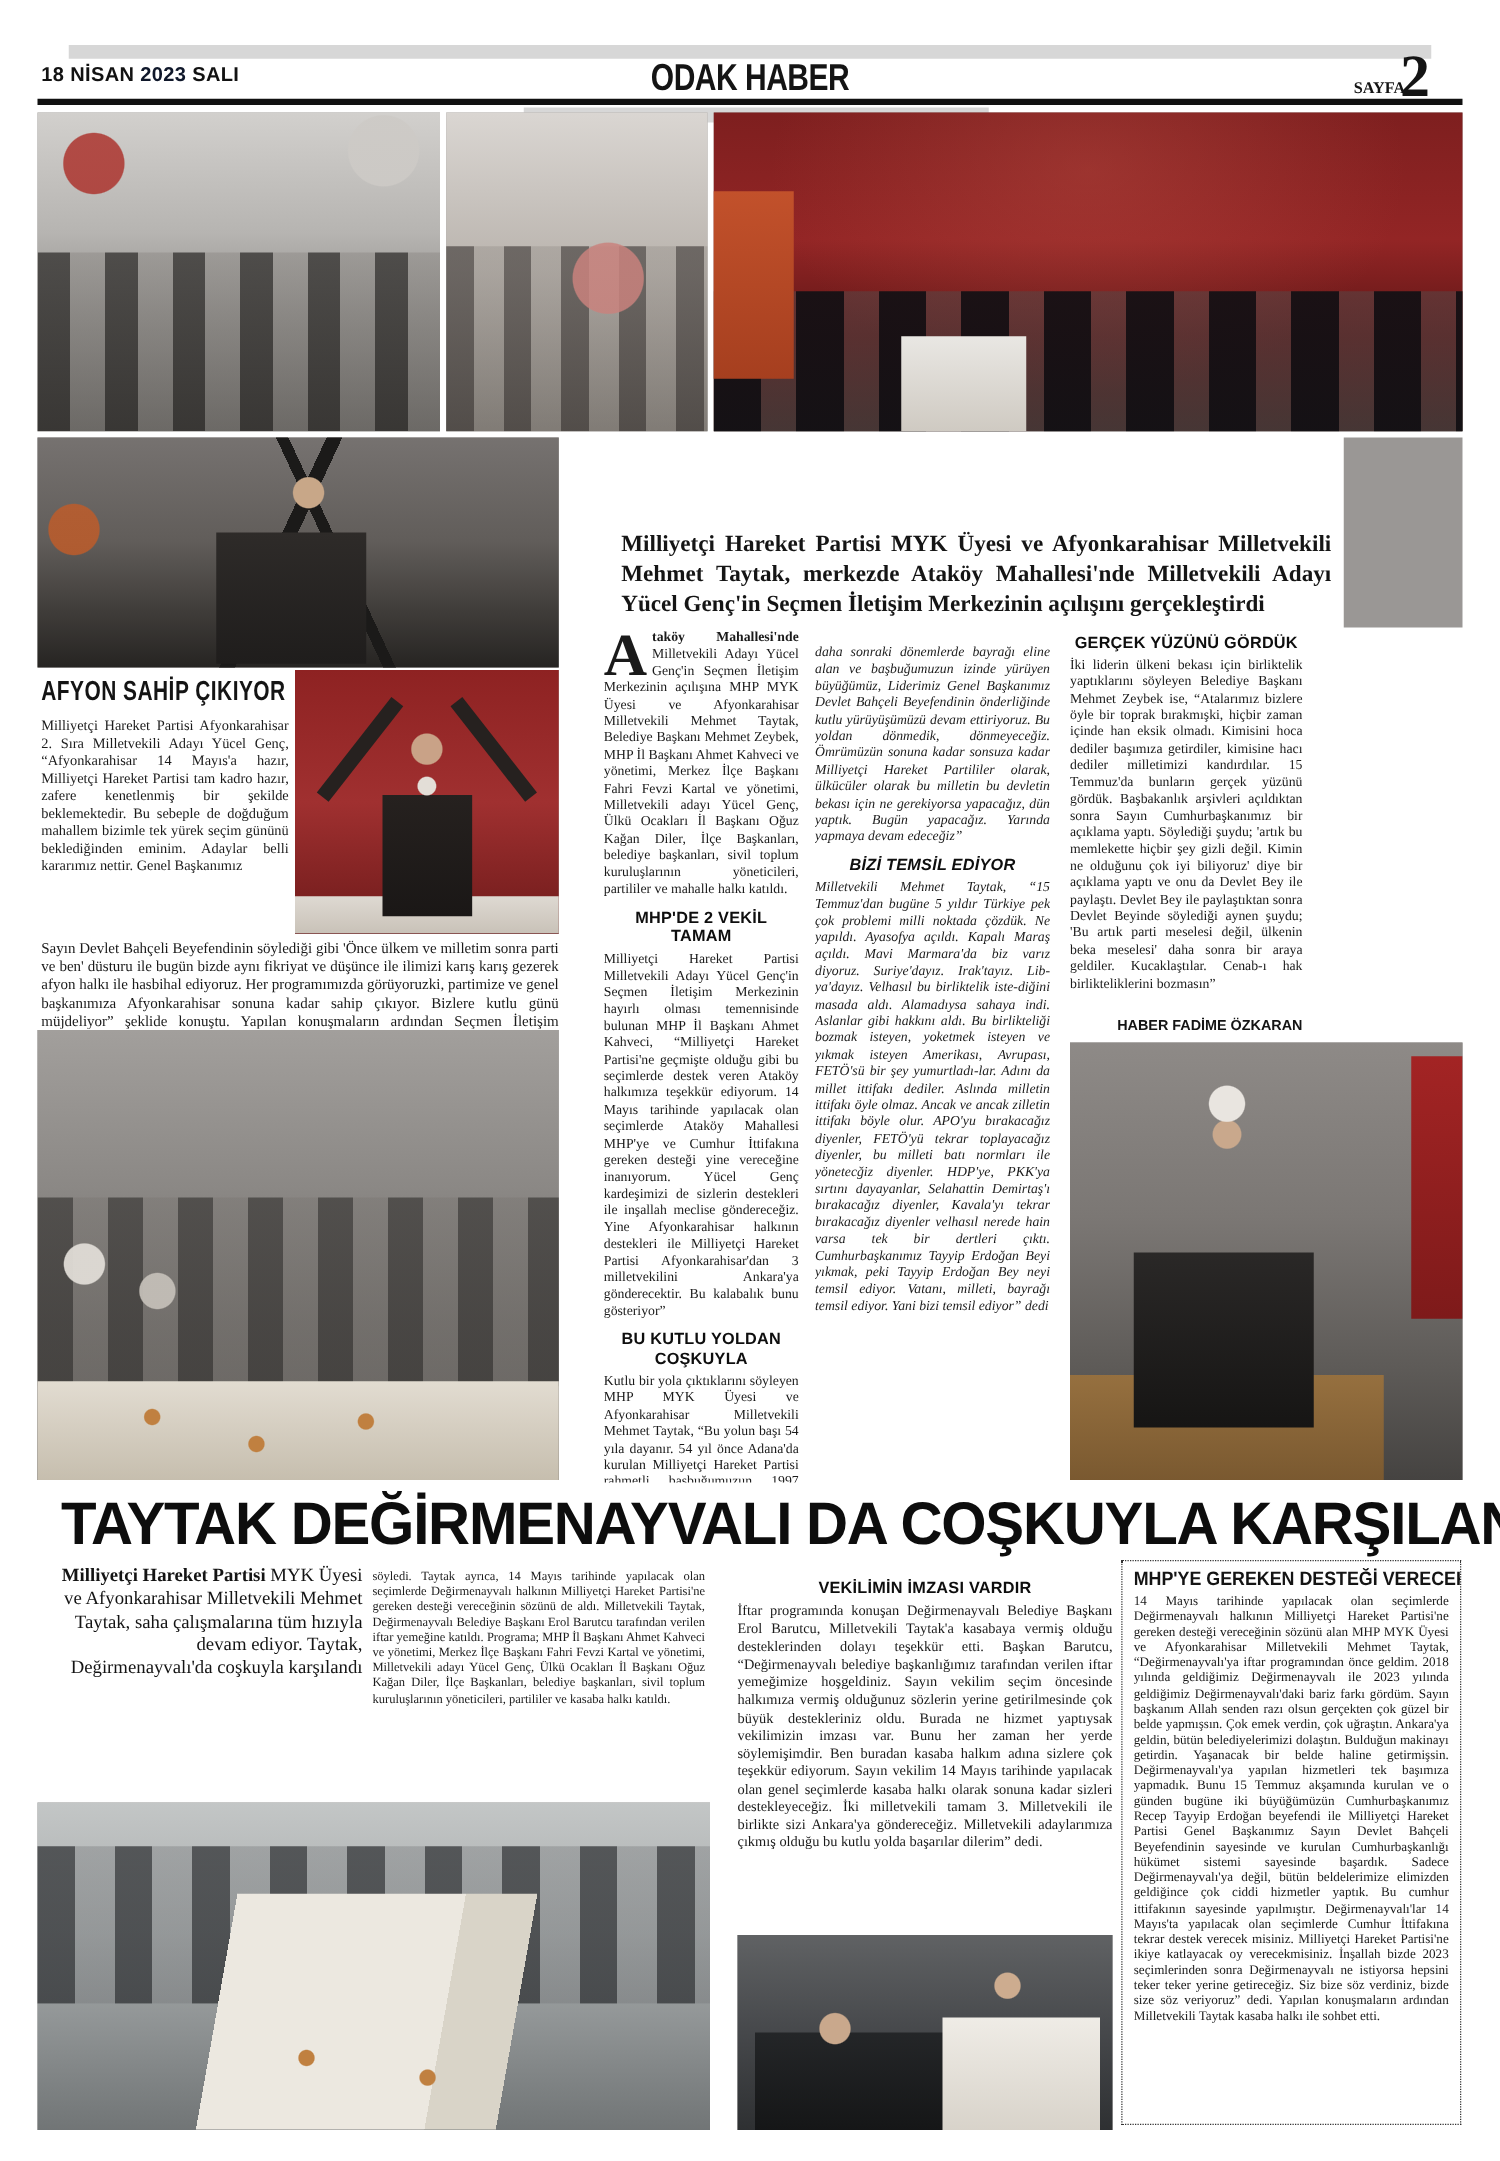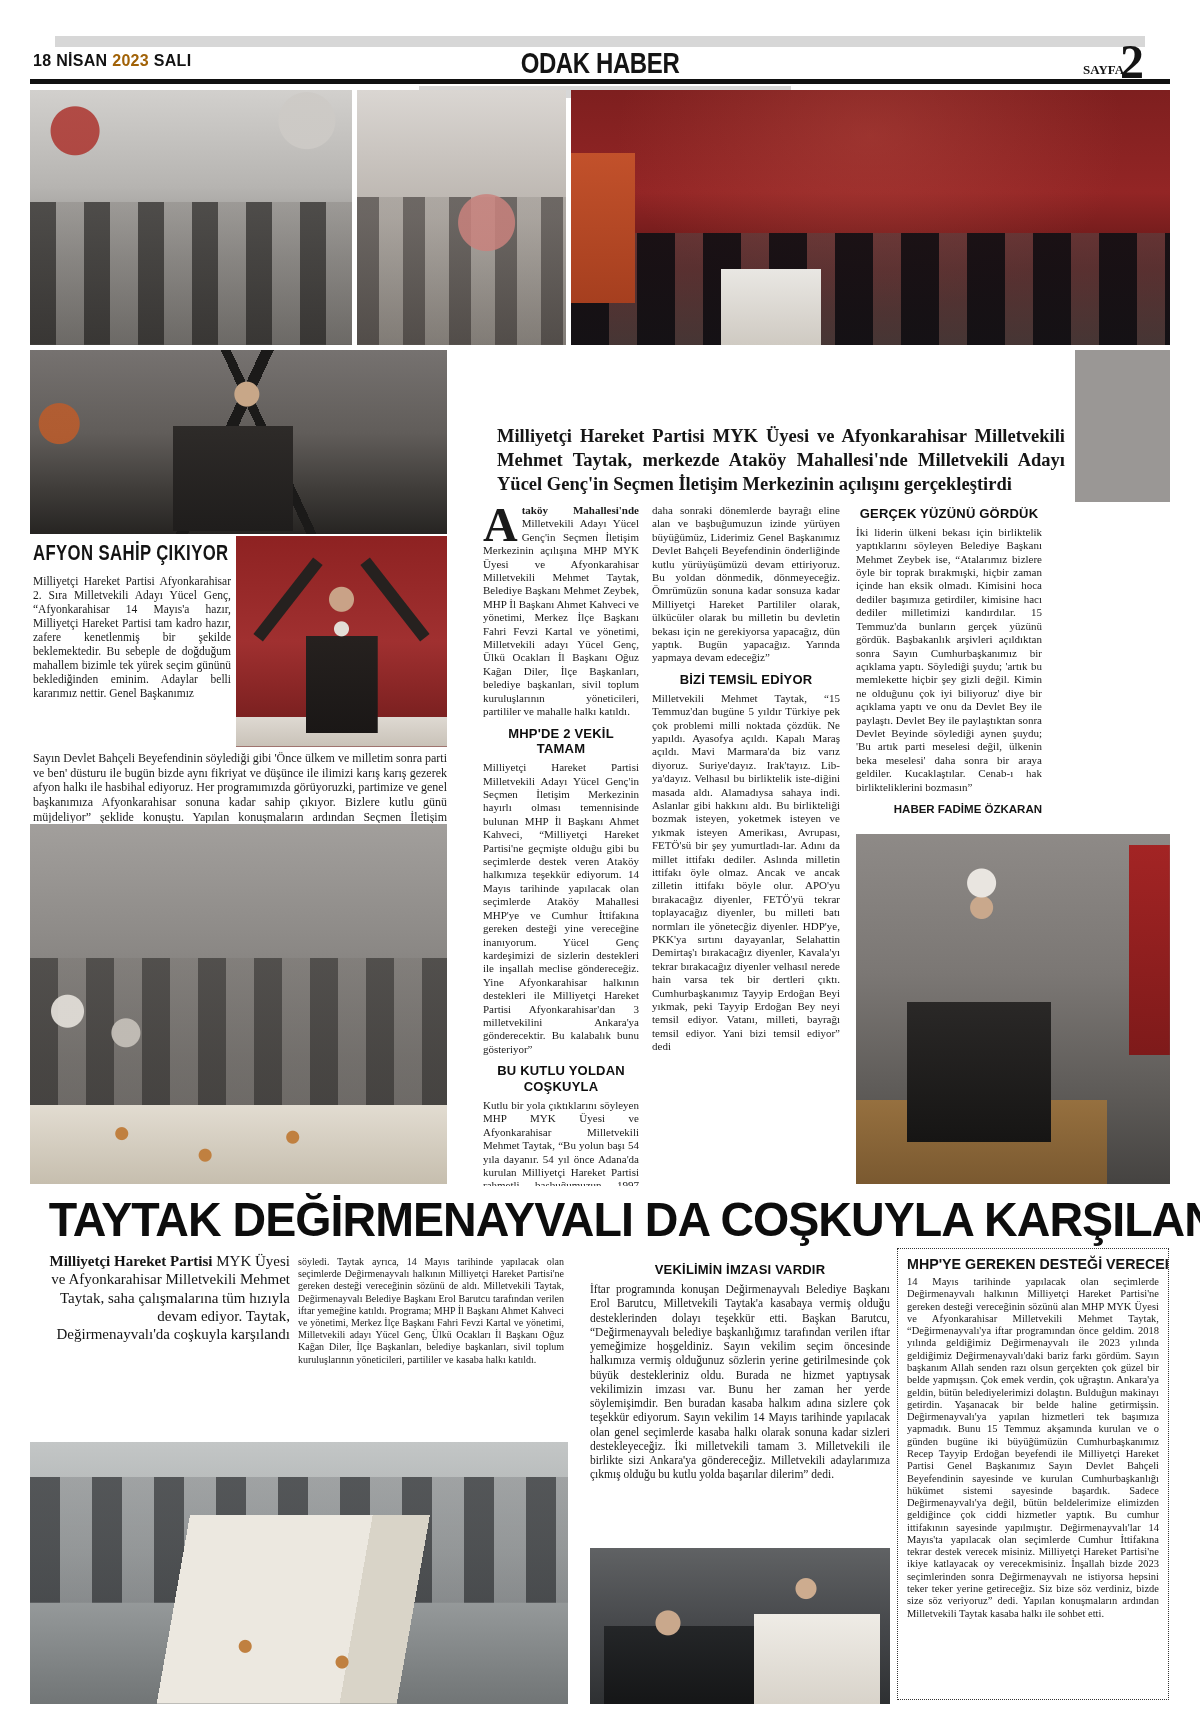--- a/index.html
+++ b/index.html
@@ -4,21 +4,21 @@
 <style>
   html,body{margin:0;padding:0;background:#ffffff;}
   .sheet{position:relative;width:1200px;height:1729px;background:#ffffff;overflow:hidden;
          font-family:"Liberation Serif",serif;color:#141414;}
   .abs{position:absolute;}
 
   
   .topbar{left:55px;top:36px;width:1090px;height:11px;background:#d7d7d7;}
   .date{left:33px;top:52px;font-family:"Liberation Sans",sans-serif;font-weight:700;
         font-size:16px;letter-spacing:.3px;color:#121212;white-space:nowrap;}
-  .date .yr{color:#a16207;}
+  .date .yr{color:#0f172a;}
   .masthead{left:50%;top:46px;transform:translateX(-50%);}
   .masthead span{display:inline-block;font-family:"Liberation Sans",sans-serif;font-weight:800;
         font-size:30px;letter-spacing:-.5px;transform:scaleX(.8);transform-origin:center;white-space:nowrap;}
   .pagelabel{left:1083px;top:62px;font-weight:700;font-size:13px;font-family:"Liberation Serif",serif;}
   .pagenum{left:1120px;top:34px;font-weight:700;font-size:48px;font-family:"Liberation Serif",serif;}
   .headrule{left:30px;top:79px;width:1140px;height:5px;background:#111;}
   .headrule-gray{left:419px;top:86px;width:372px;height:12px;background:#d7d7d7;}
 
   
   .photo{position:absolute;background-repeat:no-repeat;background-color:#9a9795;}
@@ -127,26 +127,26 @@
   .left-body2{left:33px;top:751px;width:414px;height:72px;overflow:hidden;font-size:12px;line-height:1.22;}
 
   .main-headline{left:489px;top:356px;width:600px;white-space:nowrap;}
   .main-headline span{display:inline-block;font-family:"Liberation Sans",sans-serif;font-weight:800;
         font-size:46px;letter-spacing:-1.5px;transform:scaleX(.97);transform-origin:left;color:#0d0d0d;}
   .main-subtitle{left:497px;top:424px;width:568px;font-weight:700;font-size:18.5px;line-height:1.3;
         text-align:justify;margin:0;color:#151515;}
   .mcol{position:absolute;font-size:11px;line-height:1.22;overflow:hidden;}
   .mcol p{margin:0 0 1px;}
   .mcol1{left:483px;top:504px;width:156px;height:682px;}
-  .mcol2{left:652px;top:504px;width:188px;height:682px;}
+  .mcol2{left:652px;top:516px;width:188px;height:682px;font-style:italic;}
   .mcol3{left:856px;top:506px;width:186px;height:326px;}
   .dropcap{float:left;font-family:"Liberation Serif",serif;font-weight:700;font-size:48px;
         line-height:38px;padding:2px 4px 0 0;}
   .byline{font-family:"Liberation Sans",sans-serif;font-weight:700;font-size:11.5px;
-        text-align:right;margin-top:8px;}
+        text-align:right;margin-top:20px;}
 
   .bottom-headline{left:30px;top:1192px;width:1140px;text-align:center;white-space:nowrap;}
   .bottom-headline span{display:inline-block;font-family:"Liberation Sans",sans-serif;font-weight:800;
         font-size:48px;letter-spacing:-1px;transform:scaleX(.97);transform-origin:center;color:#0d0d0d;}
   .bintro{left:40px;top:1252px;width:250px;font-size:15px;line-height:1.22;text-align:right;margin:0;}
   .bcol1-body{left:40px;top:1360px;width:250px;height:78px;overflow:hidden;font-size:11.5px;line-height:1.22;}
   .bcol2{left:298px;top:1256px;width:266px;height:180px;overflow:hidden;font-size:10px;line-height:1.22;}
   .bcol3{left:590px;top:1250px;width:300px;height:294px;overflow:hidden;font-size:11.5px;line-height:1.24;}
   .bbox{left:897px;top:1248px;width:272px;height:452px;border:1.5px dotted #333;box-sizing:border-box;
         padding:6px 9px;overflow:hidden;}

